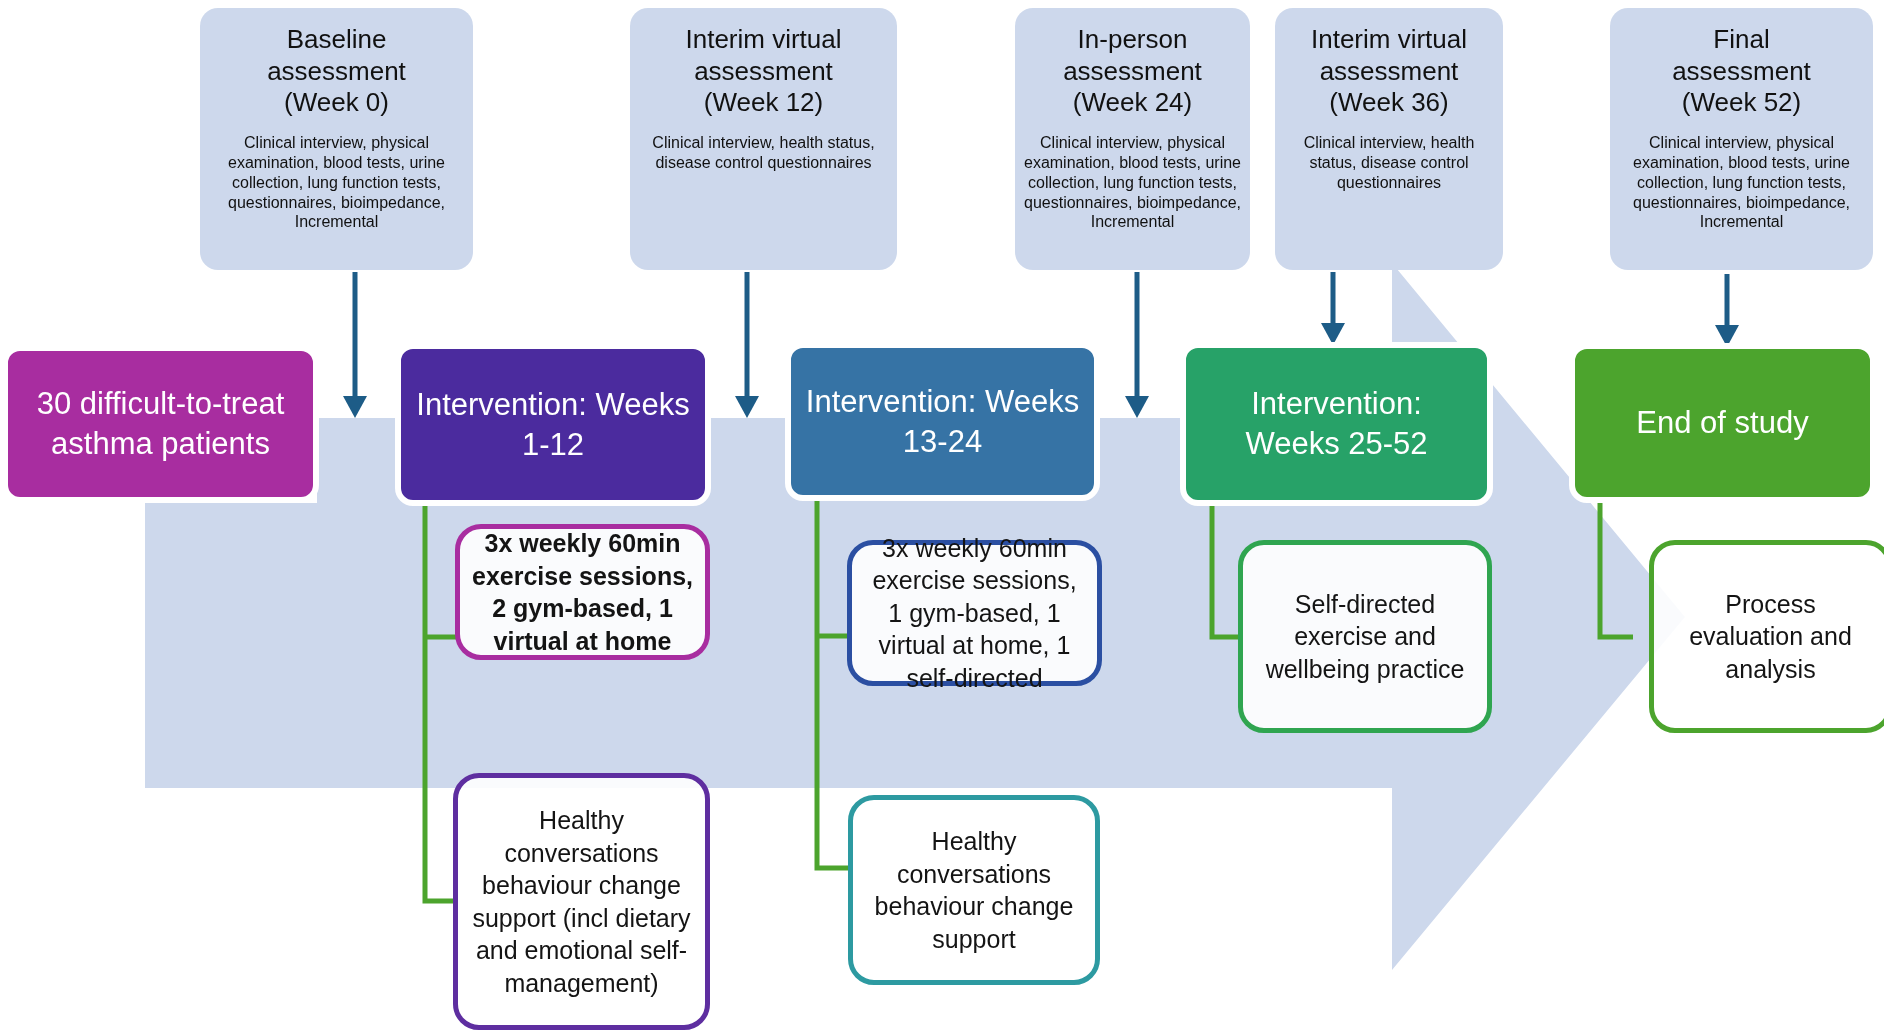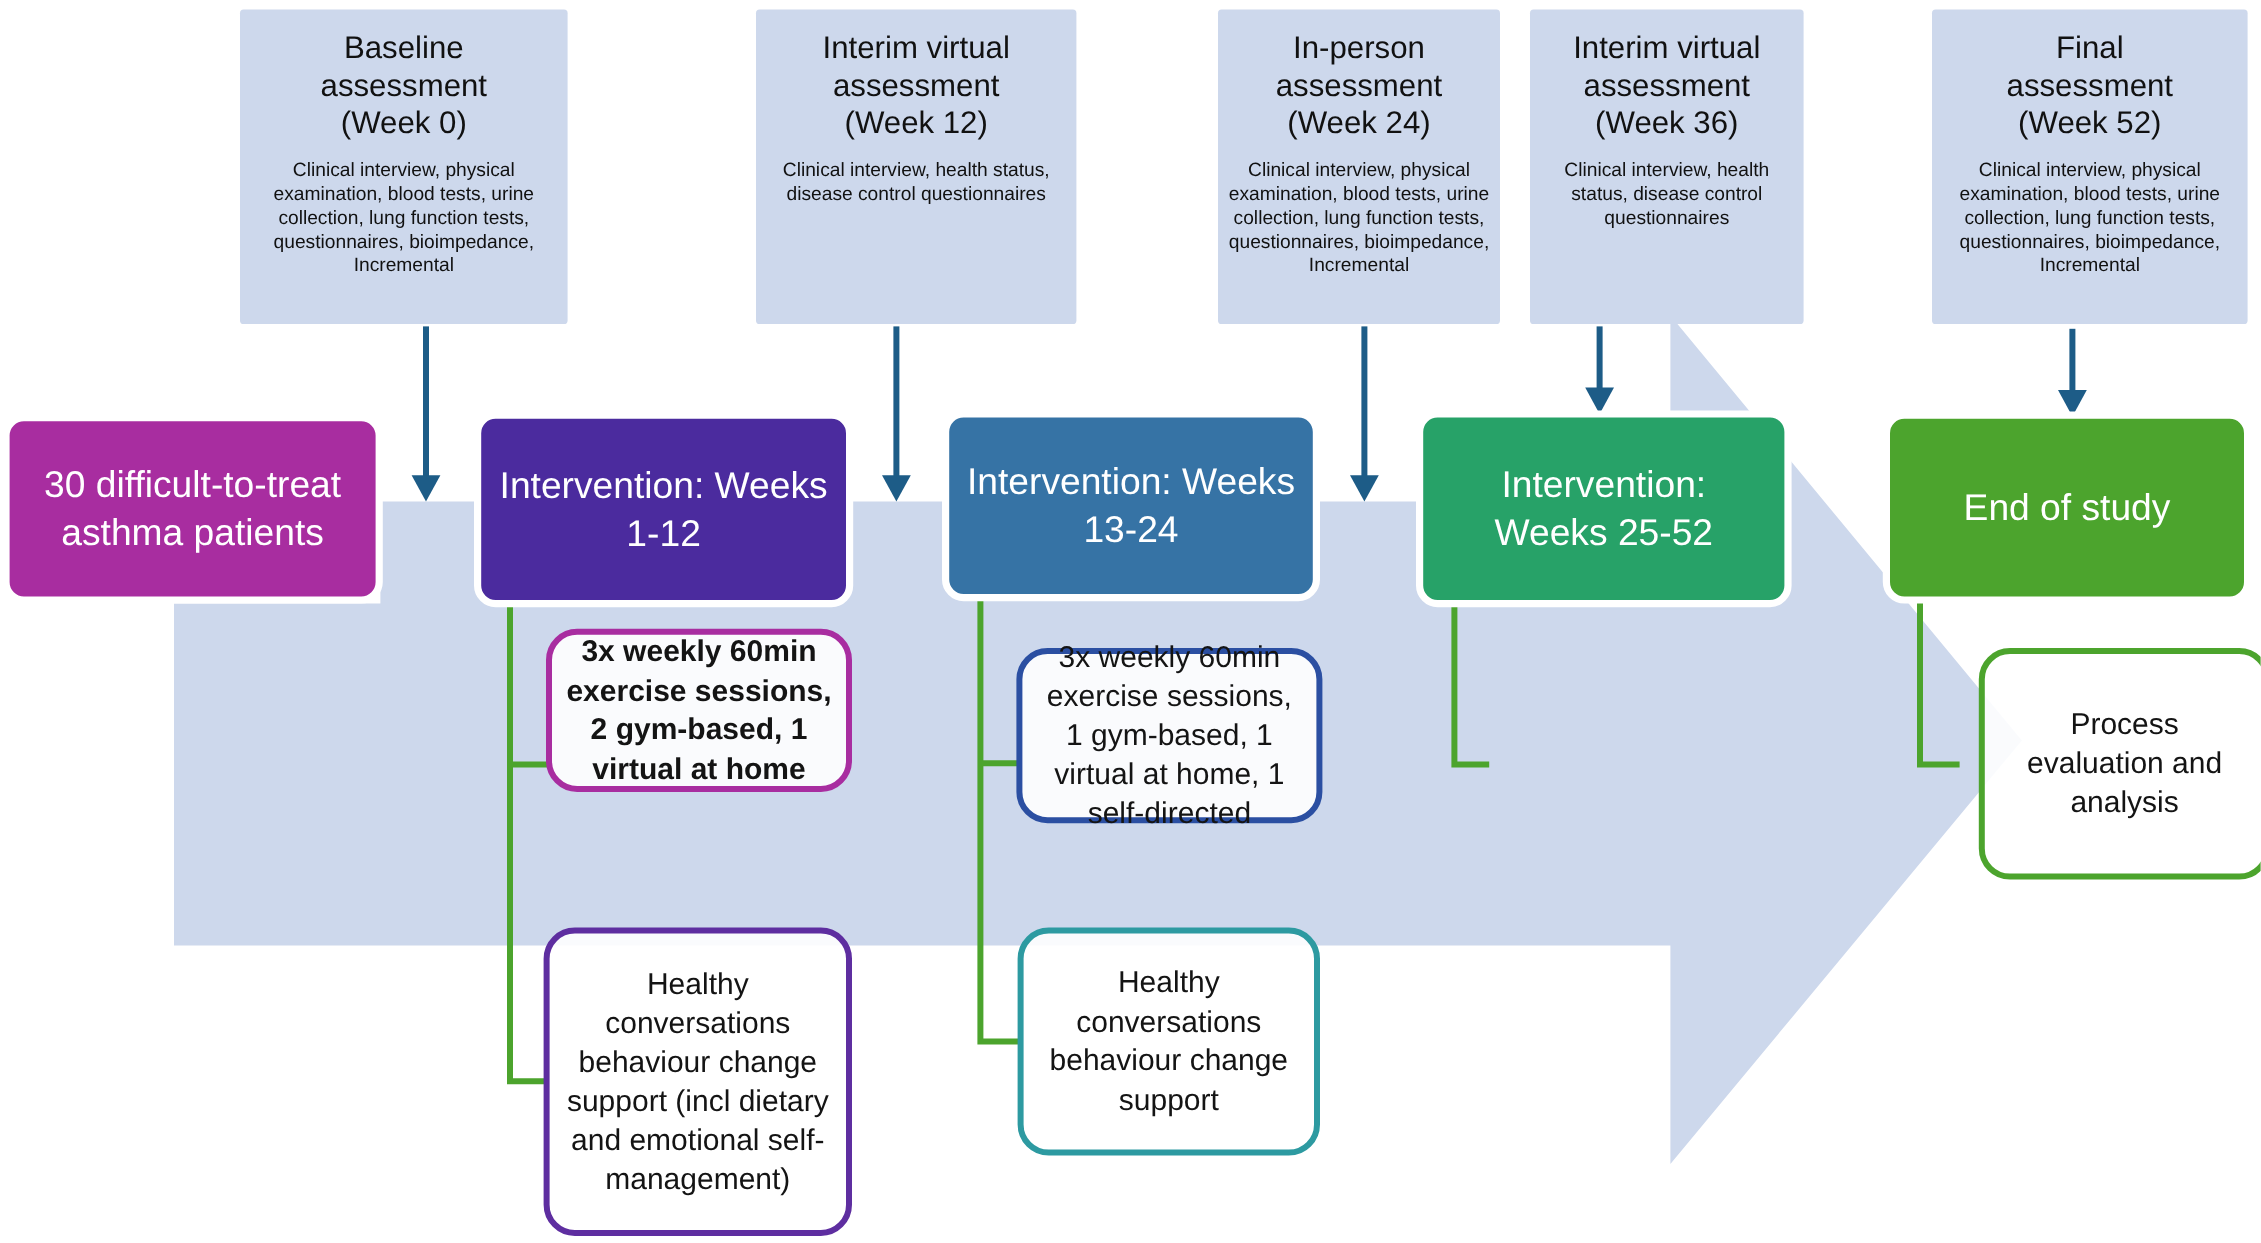--- a/index.html
+++ b/index.html
@@ -1,19 +1,19 @@
 <!DOCTYPE html>
 <html><head>
 <meta charset="utf-8">
 <style>
   html,body{margin:0;padding:0;background:#ffffff;}
   body{font-family:"Liberation Sans", sans-serif;}
   #canvas{position:relative;width:1884px;height:1036px;background:#ffffff;overflow:hidden;}
   #bg-svg{position:absolute;left:0;top:0;width:1884px;height:1036px;}
-  .abox{position:absolute;border-radius:3px;text-align:center;box-sizing:border-box;padding-top:16px;}
+  .abox{position:absolute;border-radius:18px;text-align:center;box-sizing:border-box;padding-top:16px;}
   .abox .atitle{font-size:26px;line-height:1.22;color:#111;margin:0 auto 14px auto;}
   .abox .adetails{font-size:16px;line-height:1.24;color:#111;padding:0 8px;}
   .stage{position:absolute;border:6px solid #ffffff;border-radius:18px;box-sizing:border-box;
          display:flex;align-items:center;justify-content:center;text-align:center;
          color:#ffffff;font-size:31px;line-height:1.28;padding:0 14px;}
   .dbox{position:absolute;border-radius:26px;border:5px solid #000;box-sizing:border-box;
         background:rgba(255,255,255,0.9);display:flex;align-items:center;justify-content:center;
         text-align:center;color:#141414;font-size:25px;line-height:1.3;padding:6px 12px;}
 </style>
 </head>
@@ -106,22 +106,25 @@
   </div>
 
   <div class="dbox" style="left: 453px; top: 773px; width: 257px; height: 257px; border-color: rgb(94, 46, 160);">
     <span>Healthy conversations behaviour change support (incl dietary and emotional self-management)</span>
   </div>
 
   <div class="dbox" style="left: 847px; top: 540px; width: 255px; height: 146px; border-color: rgb(43, 79, 162);">
     <span>3x weekly 60min exercise sessions, 1 gym-based, 1 virtual at home, 1 self-directed</span>
   </div>
 
-  <div class="dbox" style="left: 848px; top: 773px; width: 252px; height: 190px; border-color: rgb(45, 154, 161);">
+  <div class="dbox" style="left: 848px; top: 795px; width: 252px; height: 190px; border-color: rgb(45, 154, 161);">
     <span>Healthy conversations behaviour change support</span>
   </div>
 
+  <div class="dbox" style="left: 1238px; top: 540px; width: 254px; height: 193px; border-color: rgb(47, 165, 80);">
+    <span>Self-directed exercise and wellbeing practice</span>
+  </div>
 
   <div class="dbox" style="left: 1630px; top: 540px; width: 243px; height: 193px; border-color: rgb(76, 164, 45); margin-left: 19px;">
     <span>Process evaluation and analysis</span>
   </div>
 
 </div>
 
 </body></html>

